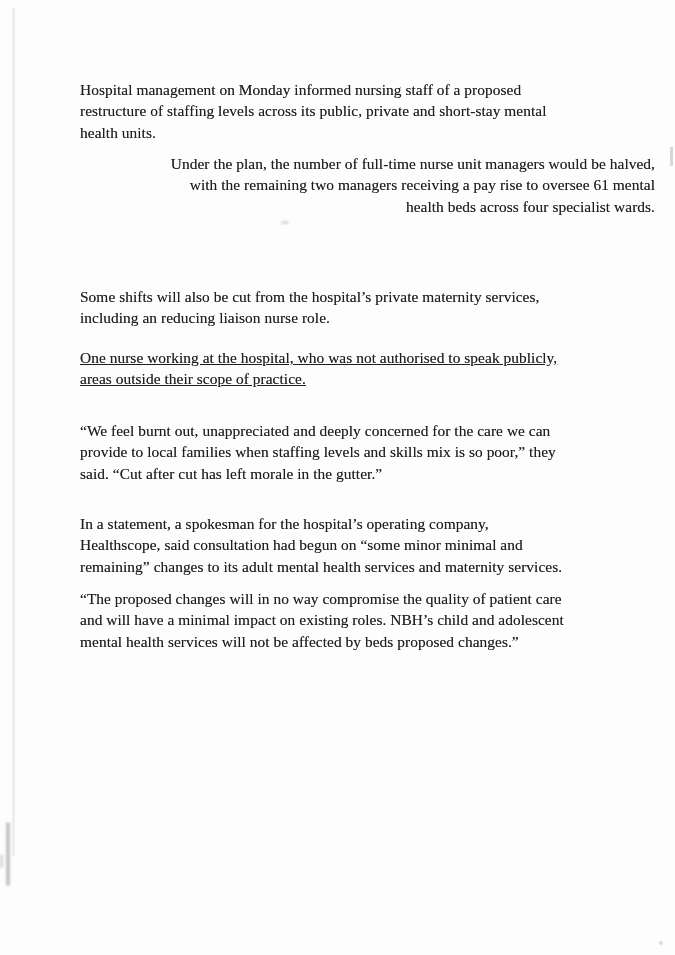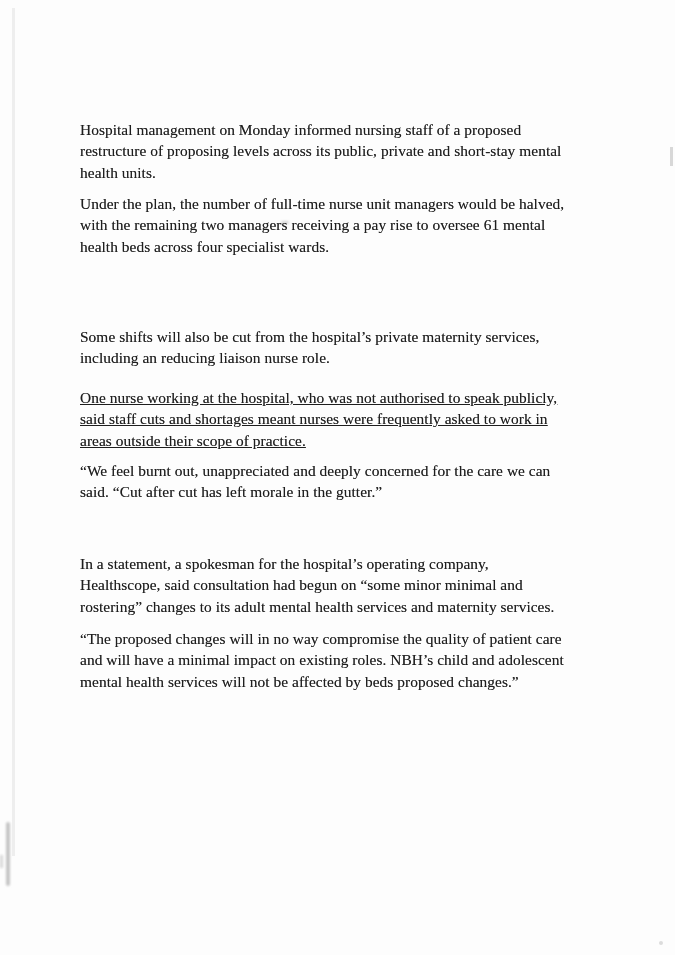--- a/index.html
+++ b/index.html
@@ -19,25 +19,24 @@
     color: #1e1e1e;
   }
   .para {
     position: absolute;
     left: 80px;
     width: 575px;
     font-size: 15.4px;
     line-height: 21.4px;
     letter-spacing: 0.05px;
     text-shadow: 0 0 0.6px rgba(25,25,25,0.55); 
-    margin-top: 40px;
   }
   .line { white-space: nowrap; }
   .para-1 { top: 79px; }
-  .para-2 { top: 153px; }
+  .para-2 { top: 153px; text-align: right; }
   .para-3 { top: 229px; }
   .para-4 { top: 286px; }
   .para-5 { top: 347px; text-decoration: underline; }
   .para-6 { top: 420px; }
   .para-7 { top: 513px; }
   .para-8 { top: 588px; }
 
   
   .artifact { position: absolute; pointer-events: none; }
   .edge-hint {
@@ -72,51 +71,51 @@
 
   <div class="artifact edge-hint"></div>
   <div class="artifact smudge-left"></div>
   <div class="artifact smudge-left-tail"></div>
   <div class="artifact mark-right"></div>
   <div class="artifact speck-a"></div>
   <div class="artifact speck-b"></div>
 
   <div class="para para-1">
     <div class="line">Hospital management on Monday informed nursing staff of a proposed</div>
-    <div class="line">restructure of proposing levels across its public, private and short-stay mental</div>
+    <div class="line">restructure of staffing levels across its public, private and short-stay mental</div>
     <div class="line">health units.</div>
   </div>
 
   <div class="para para-2">
     <div class="line">Under the plan, the number of full-time nurse unit managers would be halved,</div>
     <div class="line">with the remaining two managers receiving a pay rise to oversee 61 mental</div>
     <div class="line">health beds across four specialist wards.</div>
   </div>
 
 
   <div class="para para-4">
     <div class="line">Some shifts will also be cut from the hospital’s private maternity services,</div>
     <div class="line">including an reducing liaison nurse role.</div>
   </div>
 
   <div class="para para-5">
     <div class="line">One nurse working at the hospital, who was not authorised to speak publicly,</div>
-    <div class="line">said staff cuts and shortages meant nurses were frequently asked to work in</div>
     <div class="line">areas outside their scope of practice.</div>
   </div>
 
   <div class="para para-6">
     <div class="line">“We feel burnt out, unappreciated and deeply concerned for the care we can</div>
+    <div class="line">provide to local families when staffing levels and skills mix is so poor,” they</div>
     <div class="line">said. “Cut after cut has left morale in the gutter.”</div>
   </div>
 
   <div class="para para-7">
     <div class="line">In a statement, a spokesman for the hospital’s operating company,</div>
     <div class="line">Healthscope, said consultation had begun on “some minor minimal and</div>
-    <div class="line">rostering” changes to its adult mental health services and maternity services.</div>
+    <div class="line">remaining” changes to its adult mental health services and maternity services.</div>
   </div>
 
   <div class="para para-8">
     <div class="line">“The proposed changes will in no way compromise the quality of patient care</div>
     <div class="line">and will have a minimal impact on existing roles. NBH’s child and adolescent</div>
     <div class="line">mental health services will not be affected by beds proposed changes.”</div>
   </div>
 
 </div>
 

